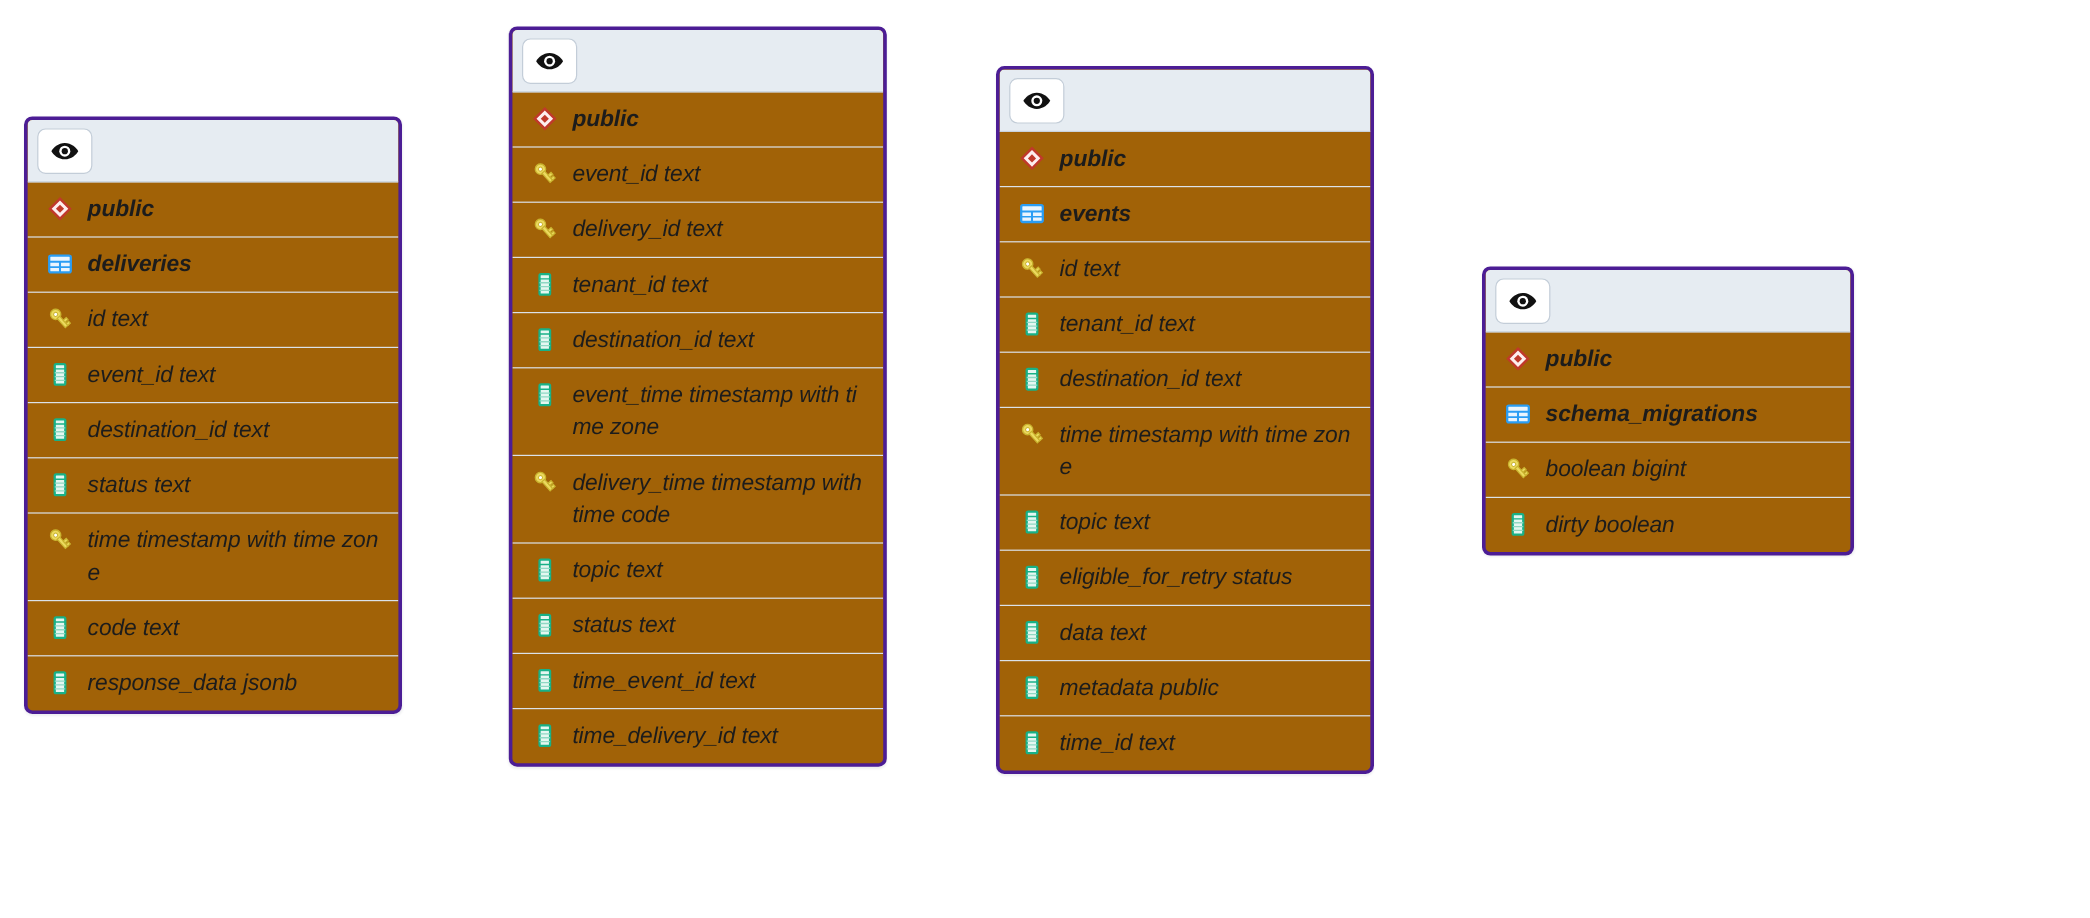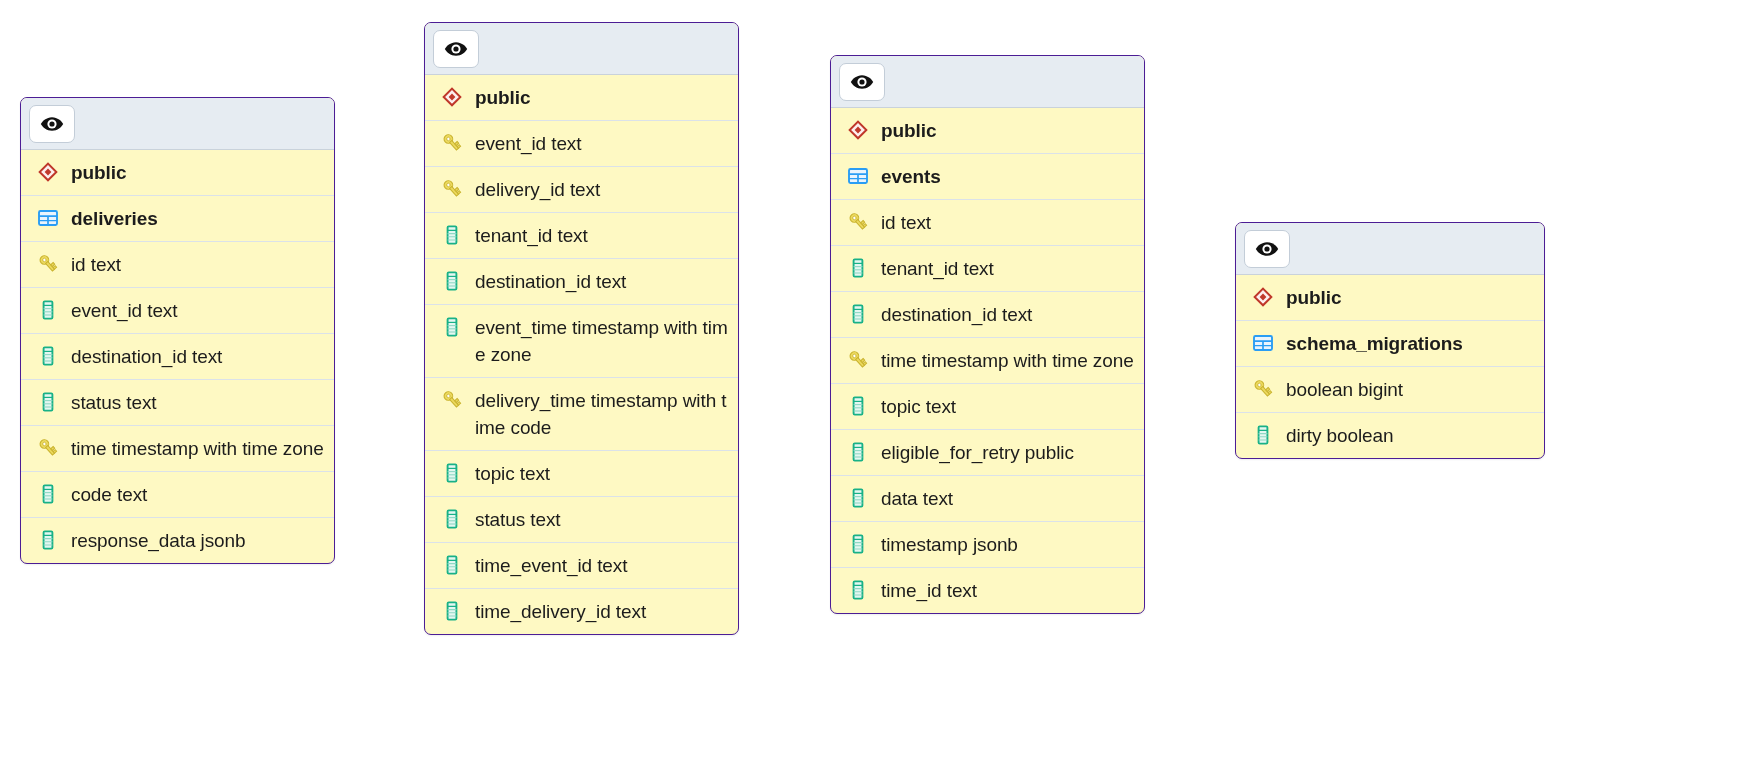--- a/index.html
+++ b/index.html
@@ -13,25 +13,26 @@
   #canvas {
     position: relative;
     width: 1742px;
     height: 765px;
     background: #ffffff;
   }
 
   
   .er-table {
     position: absolute;
-    background: #fef9c3;
-    border: 1px solid #4c1d95;
+    background: #a16207;
+    border: 3px solid #4c1d95;
     border-radius: 7px;
     box-shadow: 0 1px 2px rgba(20,35,55,0.07);
     overflow: hidden;
+    font-style: italic;
   }
 
   
   .tbl-header {
     background: #e6ecf2;
     border-bottom: 1px solid #c9d2db;
     height: 52px;
     display: flex;
     align-items: center;
     padding: 0 8px;
@@ -449,21 +450,21 @@
       <div class="tbl-row row-col">
         <span class="row-ico">
           <svg width="22" height="22" viewBox="0 0 22 22" aria-hidden="true">
             <rect x="6.6" y="2.4" width="8.8" height="17.2" rx="1.2" fill="#e4f7f1" stroke="#18b187" stroke-width="1.9"></rect>
             <line x1="6.6" y1="6.4" x2="15.4" y2="6.4" stroke="#18b187" stroke-width="1.2"></line>
             <line x1="6.6" y1="9.6" x2="15.4" y2="9.6" stroke="#8fd8c4" stroke-width="1.1"></line>
             <line x1="6.6" y1="12.8" x2="15.4" y2="12.8" stroke="#8fd8c4" stroke-width="1.1"></line>
             <line x1="6.6" y1="16" x2="15.4" y2="16" stroke="#8fd8c4" stroke-width="1.1"></line>
           </svg>
         </span>
-        <span class="row-text">eligible_for_retry public</span>
+        <span class="row-text">eligible_for_retry status</span>
       </div>
       <div class="tbl-row row-col">
         <span class="row-ico">
           <svg width="22" height="22" viewBox="0 0 22 22" aria-hidden="true">
             <rect x="6.6" y="2.4" width="8.8" height="17.2" rx="1.2" fill="#e4f7f1" stroke="#18b187" stroke-width="1.9"></rect>
             <line x1="6.6" y1="6.4" x2="15.4" y2="6.4" stroke="#18b187" stroke-width="1.2"></line>
             <line x1="6.6" y1="9.6" x2="15.4" y2="9.6" stroke="#8fd8c4" stroke-width="1.1"></line>
             <line x1="6.6" y1="12.8" x2="15.4" y2="12.8" stroke="#8fd8c4" stroke-width="1.1"></line>
             <line x1="6.6" y1="16" x2="15.4" y2="16" stroke="#8fd8c4" stroke-width="1.1"></line>
           </svg>
@@ -473,21 +474,21 @@
       <div class="tbl-row row-col">
         <span class="row-ico">
           <svg width="22" height="22" viewBox="0 0 22 22" aria-hidden="true">
             <rect x="6.6" y="2.4" width="8.8" height="17.2" rx="1.2" fill="#e4f7f1" stroke="#18b187" stroke-width="1.9"></rect>
             <line x1="6.6" y1="6.4" x2="15.4" y2="6.4" stroke="#18b187" stroke-width="1.2"></line>
             <line x1="6.6" y1="9.6" x2="15.4" y2="9.6" stroke="#8fd8c4" stroke-width="1.1"></line>
             <line x1="6.6" y1="12.8" x2="15.4" y2="12.8" stroke="#8fd8c4" stroke-width="1.1"></line>
             <line x1="6.6" y1="16" x2="15.4" y2="16" stroke="#8fd8c4" stroke-width="1.1"></line>
           </svg>
         </span>
-        <span class="row-text">timestamp jsonb</span>
+        <span class="row-text">metadata public</span>
       </div>
       <div class="tbl-row row-col">
         <span class="row-ico">
           <svg width="22" height="22" viewBox="0 0 22 22" aria-hidden="true">
             <rect x="6.6" y="2.4" width="8.8" height="17.2" rx="1.2" fill="#e4f7f1" stroke="#18b187" stroke-width="1.9"></rect>
             <line x1="6.6" y1="6.4" x2="15.4" y2="6.4" stroke="#18b187" stroke-width="1.2"></line>
             <line x1="6.6" y1="9.6" x2="15.4" y2="9.6" stroke="#8fd8c4" stroke-width="1.1"></line>
             <line x1="6.6" y1="12.8" x2="15.4" y2="12.8" stroke="#8fd8c4" stroke-width="1.1"></line>
             <line x1="6.6" y1="16" x2="15.4" y2="16" stroke="#8fd8c4" stroke-width="1.1"></line>
           </svg>

